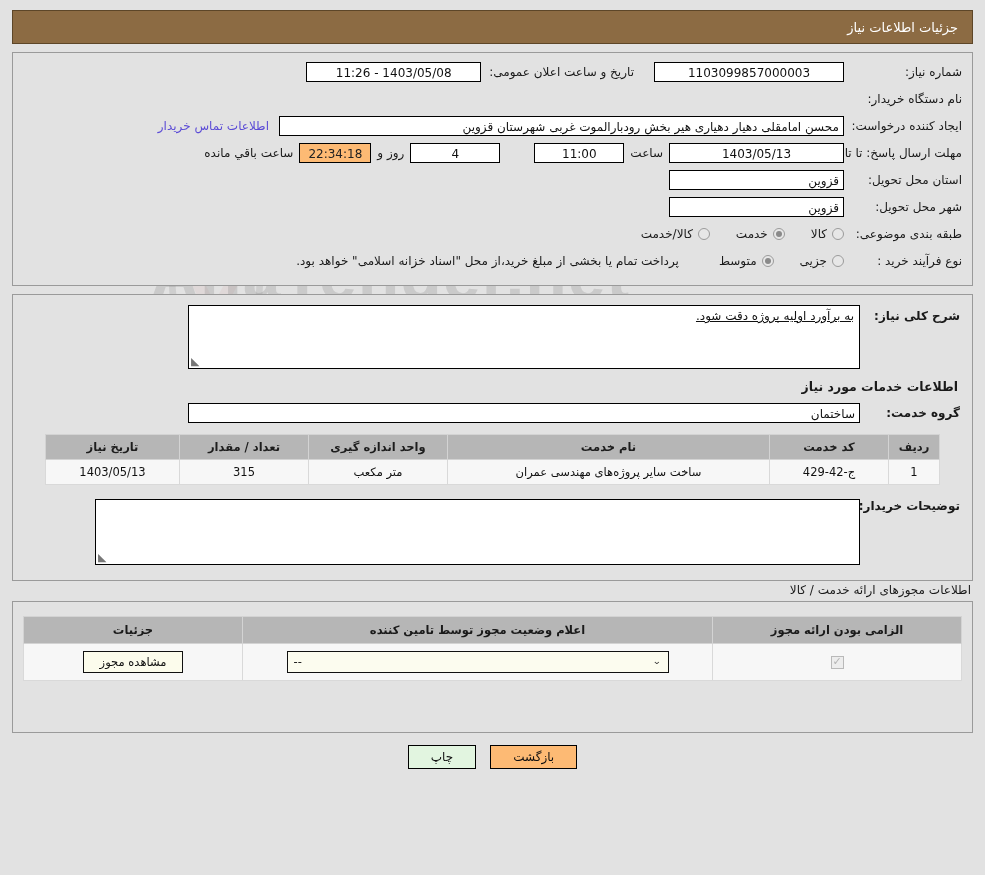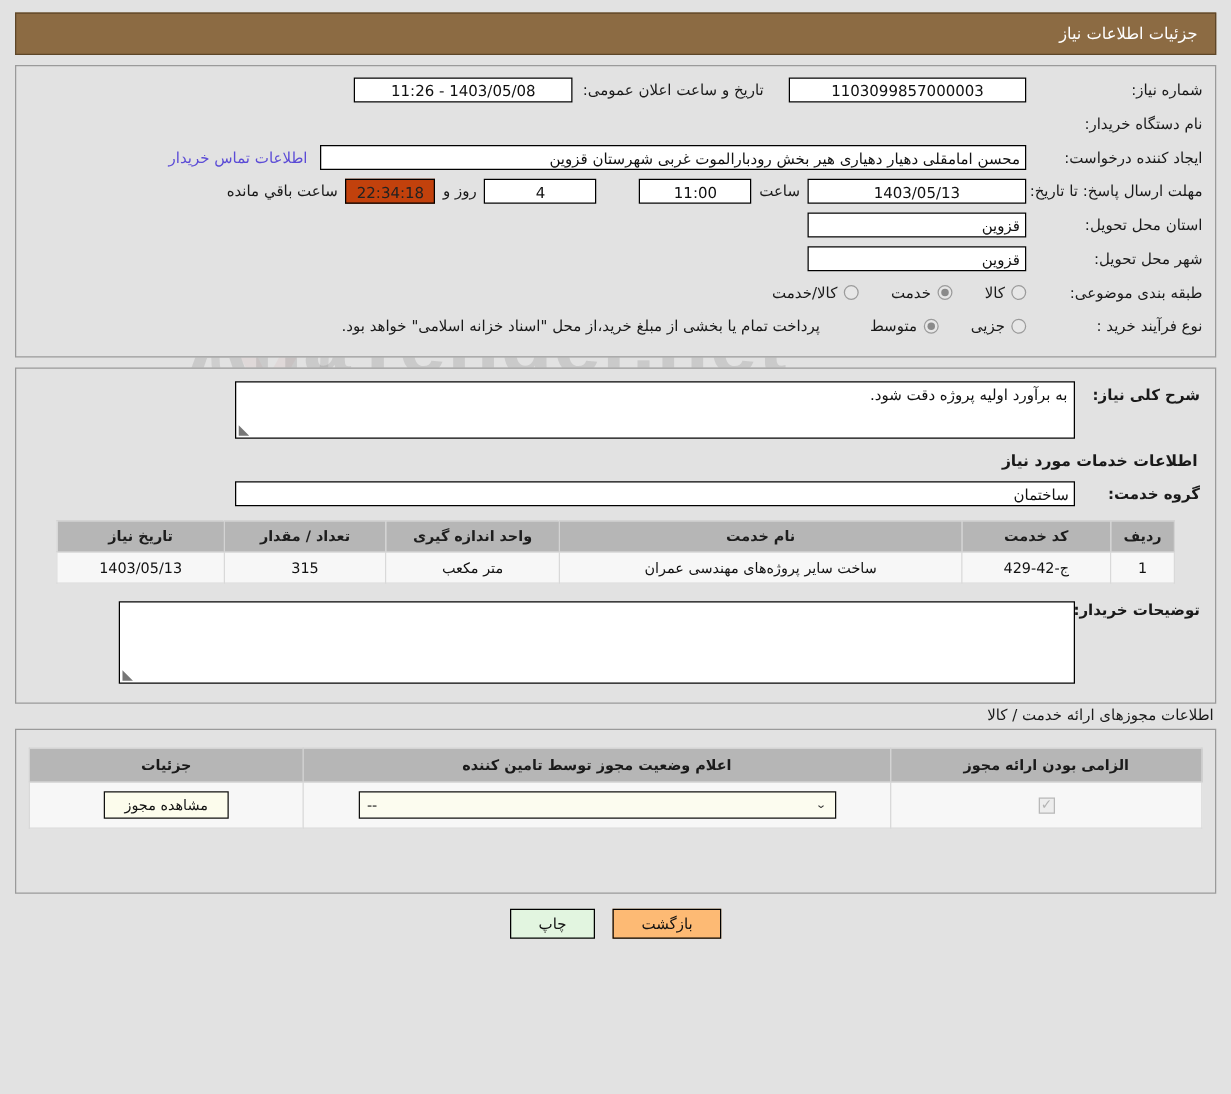--- a/index.html
+++ b/index.html
@@ -81,21 +81,21 @@
     justify-content: flex-start;
     margin-bottom: 5px;
     min-height: 22px;
   }
   .lbl {
     font-size: 12px;
     color: #1a1a1a;
     text-align: right;
     white-space: nowrap;
   }
-  .lbl.w130 { width: 118px; padding-left: 23px; }
+  .lbl.w130 { width: 118px; }
   .lbl.bold { font-weight: bold; }
 
   .inp {
     border: 1px solid #000;
     background: #ffffff;
     height: 20px;
     line-height: 20px;
     font-size: 12px;
     font-family: "DejaVu Sans", "Liberation Sans", sans-serif;
     padding: 0 4px;
@@ -106,21 +106,21 @@
     overflow: hidden;
   }
   .inp.rtl-text { text-align: right; }
   .inp.wide { width: 565px; }
   .inp.num { width: 190px; }
   .inp.date { width: 175px; }
   .inp.small { width: 90px; }
   .inp.tiny { width: 90px; }
   .inp.countdown {
     width: 72px;
-    background: #c2410c;
+    background: #fdba74;
     color: #222;
   }
   .inp.city { width: 175px; text-align: right; }
 
   .gap { width: 6px; display: inline-block; }
 
   .linkish {
     color: #5b4bd6;
     font-size: 12px;
     margin-right: 10px;
@@ -406,21 +406,21 @@
       </span>
       <span class="note" style="margin-right:14px;">پرداخت تمام یا بخشی از مبلغ خرید،از محل "اسناد خزانه اسلامی" خواهد بود.</span>
     </div>
 
   </div>
 
   <div class="panel flush">
 
     <div class="row" style="align-items:flex-start;">
       <span class="lbl bold" style="width:100px; padding-top:4px;">شرح کلی نیاز:</span>
-      <span class="ta" style="width:672px; height:46px;">
+      <span class="ta" style="width:672px; height:64px;text-decoration:underline;">
         <span>به برآورد اولیه پروژه دقت شود.</span>
         <span class="handle">◢</span>
       </span>
     </div>
 
     <div class="section-title" style="padding-right:2px;">اطلاعات خدمات مورد نیاز</div>
 
     <div class="row">
       <span class="lbl bold" style="width:100px;">گروه خدمت:</span>
       <span class="inp rtl-text" style="width:672px;">ساختمان</span>

